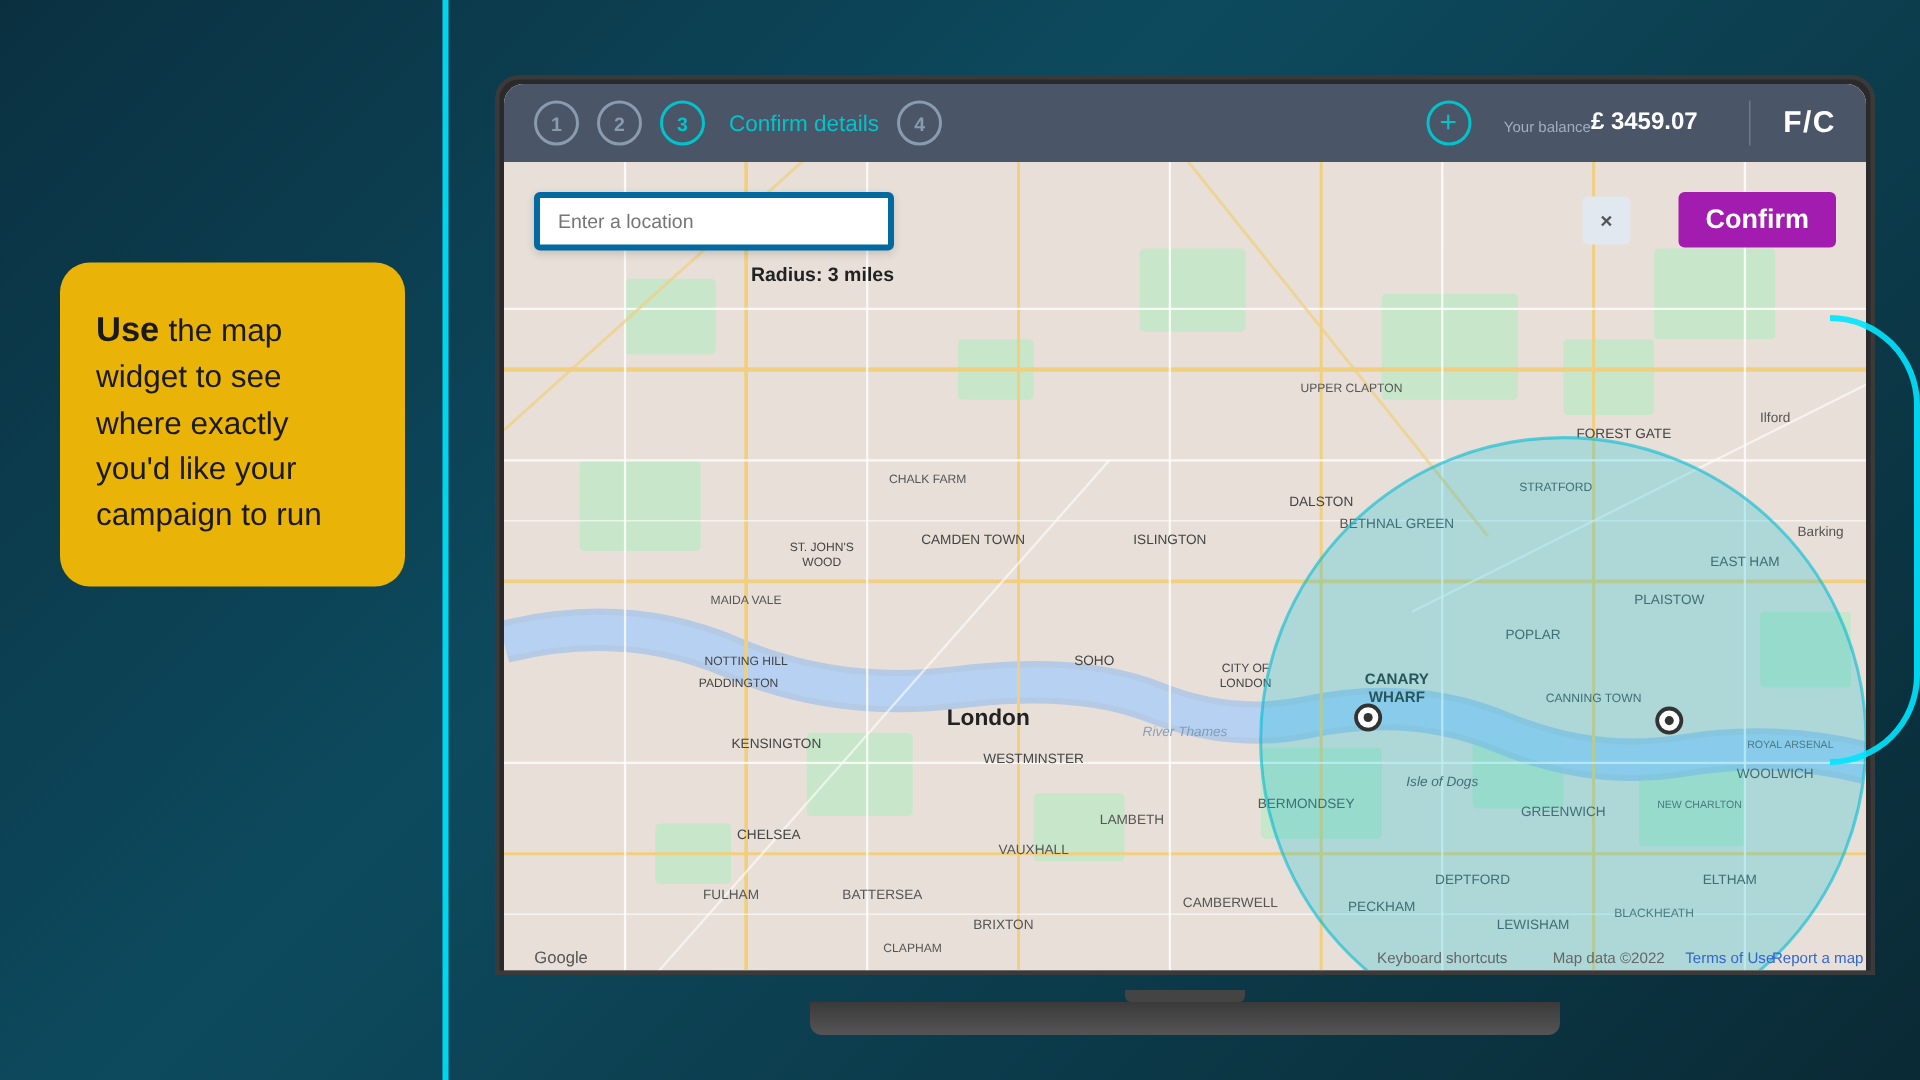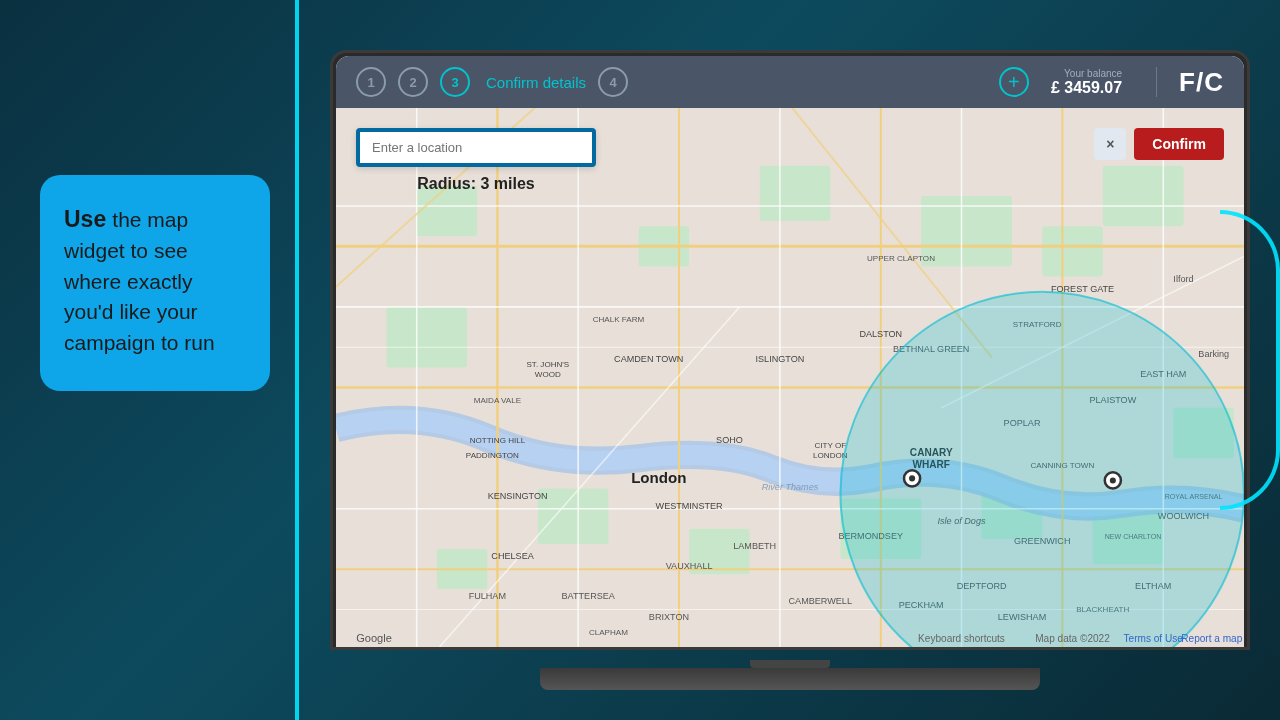--- a/index.html
+++ b/index.html
@@ -20,21 +20,21 @@
       background: linear-gradient(135deg, #0a3040 0%, #0d4a5e 40%, #0a2a35 100%);
       z-index: 0;
     }
 
     
     .info-card {
       position: absolute;
       left: 40px;
       top: 175px;
       width: 230px;
-      background: #0ea5e9;
+      background: #eab308;
       border-radius: 20px;
       padding: 28px 24px 32px;
       z-index: 10;
       color: #1a1a1a;
       font-size: 22px;
       line-height: 1.4;
     }
 
     .info-card .bold-text {
       font-weight: 800;
@@ -145,21 +145,21 @@
       font-weight: 500;
       margin-left: 4px;
     }
 
     .nav-spacer {
       flex: 1;
     }
 
     .balance-section {
       display: flex;
-      flex-direction: column;
+      flex-direction: row;
       align-items: flex-end;
       margin-right: 12px;
     }
 
     .balance-label {
       color: #a0aec0;
       font-size: 10px;
     }
 
     .balance-amount {
@@ -186,21 +186,21 @@
 
     .nav-divider {
       width: 1px;
       height: 30px;
       background: #6a7a8a;
       margin: 0 10px;
     }
 
     .logo-text {
       color: #fff;
-      font-size: 26px;
+      font-size: 20px;
       font-weight: 700;
       letter-spacing: 1px;
     }
 
     
     .map-container {
       flex: 1;
       position: relative;
       overflow: hidden;
     }
@@ -232,24 +232,24 @@
       border: none;
       outline: none;
       font-size: 13px;
       color: #333;
       width: 100%;
       background: transparent;
     }
 
     .radius-label {
       background: transparent;
-      font-size: 16px;
+      font-size: 13px;
       font-weight: 600;
       color: #222;
-      text-align: center;
+      text-align: right;
     }
 
     
     .map-action-buttons {
       position: absolute;
       top: 20px;
       right: 20px;
       z-index: 20;
       display: flex;
       align-items: center;
@@ -265,28 +265,29 @@
       cursor: pointer;
       font-size: 14px;
       font-weight: 600;
       color: #555;
       display: flex;
       align-items: center;
       justify-content: center;
     }
 
     .confirm-btn {
-      background: #b91c1c;
+      background: #a21caf;
       color: #fff;
       border: none;
       border-radius: 4px;
       padding: 8px 18px;
-      font-size: 14px;
+      font-size: 18px;
       font-weight: 600;
       cursor: pointer;
+      margin-left: 24px;
     }
 
     
     .map-svg {
       width: 100%;
       height: 100%;
     }
 
     
     .cyan-line-left {

